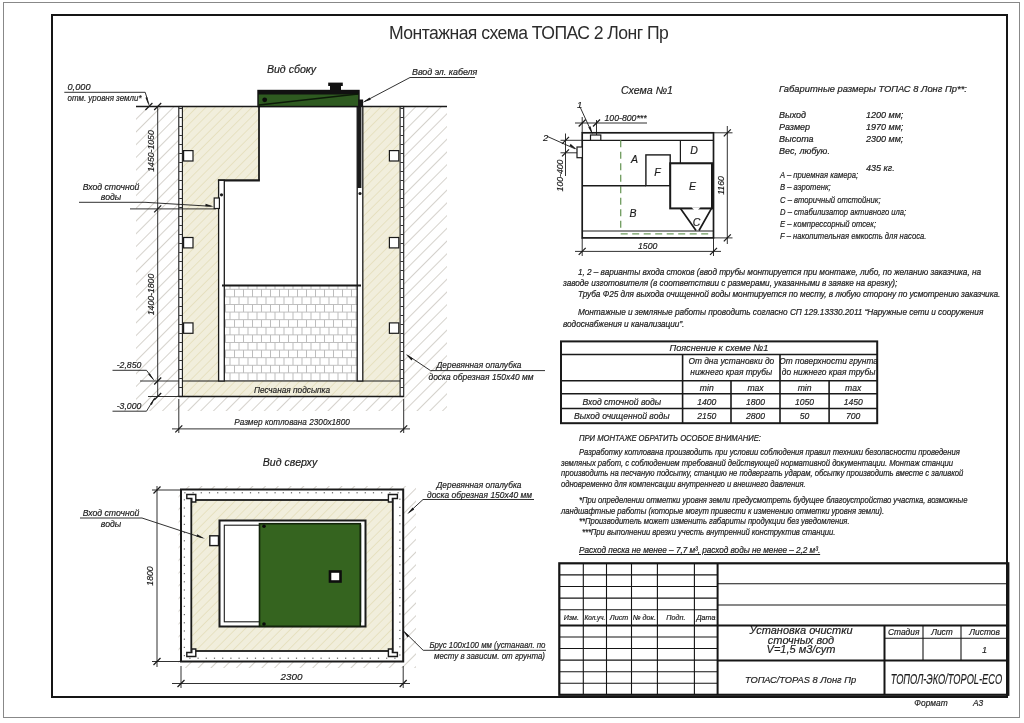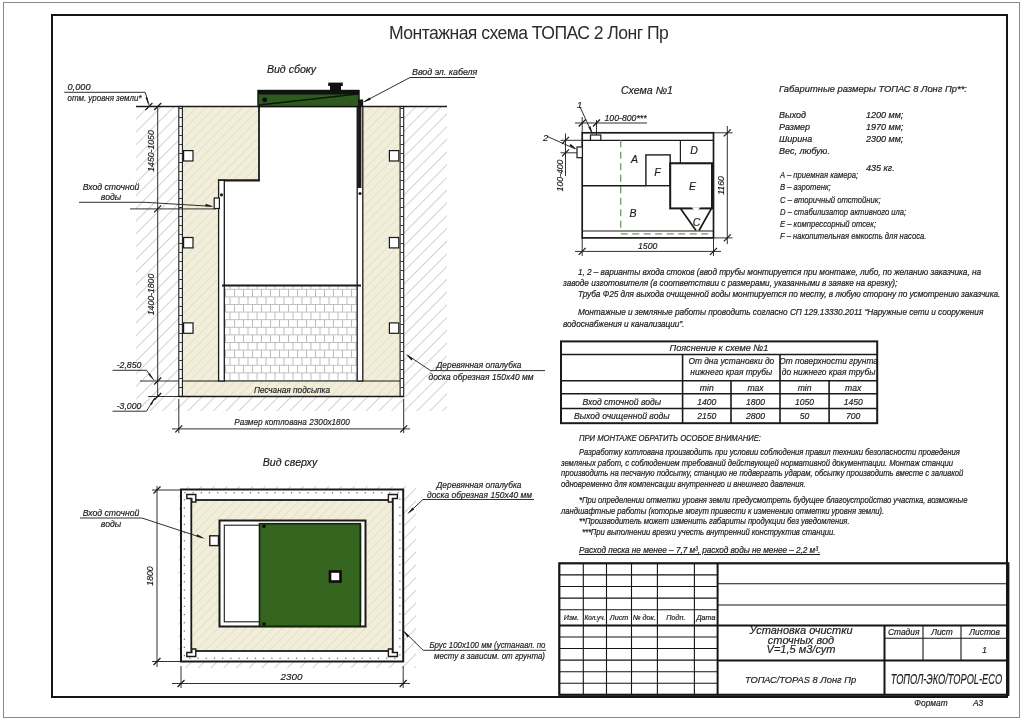--- a/index.html
+++ b/index.html
@@ -13,21 +13,21 @@
 <body>
 <div class="abs" style="left:3px;top:2px;width:1017px;height:716px;border:1px solid #888;box-sizing:border-box"></div>
 <div class="abs" style="left:51px;top:14px;width:957px;height:684px;border:2px solid #151515;box-sizing:border-box"></div>
 <div class="abs" style="left:389px;top:23px;font-size:17.6px;letter-spacing:-0.55px;color:#2c2c2c">Монтажная схема ТОПАС 2 Лонг Пр</div>
 
 <div class="g" style="left:779px;top:84px;font-size:9.4px">Габаритные размеры ТОПАС 8 Лонг Пр**:</div>
 <div class="g" style="left:779px;top:109.6px">Выход</div>
 <div class="g" style="left:866px;top:109.6px">1200 мм;</div>
 <div class="g" style="left:779px;top:121.8px">Размер</div>
 <div class="g" style="left:866px;top:121.8px">1970 мм;</div>
-<div class="g" style="left:779px;top:134px">Ширина</div>
+<div class="g" style="left:779px;top:134px">Высота</div>
 <div class="g" style="left:866px;top:134px">2300 мм;</div>
 <div class="g" style="left:779px;top:146.2px">Вес, любую.</div>
 <div class="g" style="left:866px;top:163px">435 кг.</div>
 <div class="g c85" style="left:780px;top:170.3px">A – приемная камера;</div>
 <div class="g c85" style="left:780px;top:182.4px">B – аэротенк;</div>
 <div class="g c85" style="left:780px;top:194.5px">C – вторичный отстойник;</div>
 <div class="g c85" style="left:780px;top:206.6px">D – стабилизатор активного ила;</div>
 <div class="g c85" style="left:780px;top:218.7px">E – компрессорный отсек;</div>
 <div class="g c85" style="left:780px;top:230.8px">F – накопительная емкость для насоса.</div>
 

